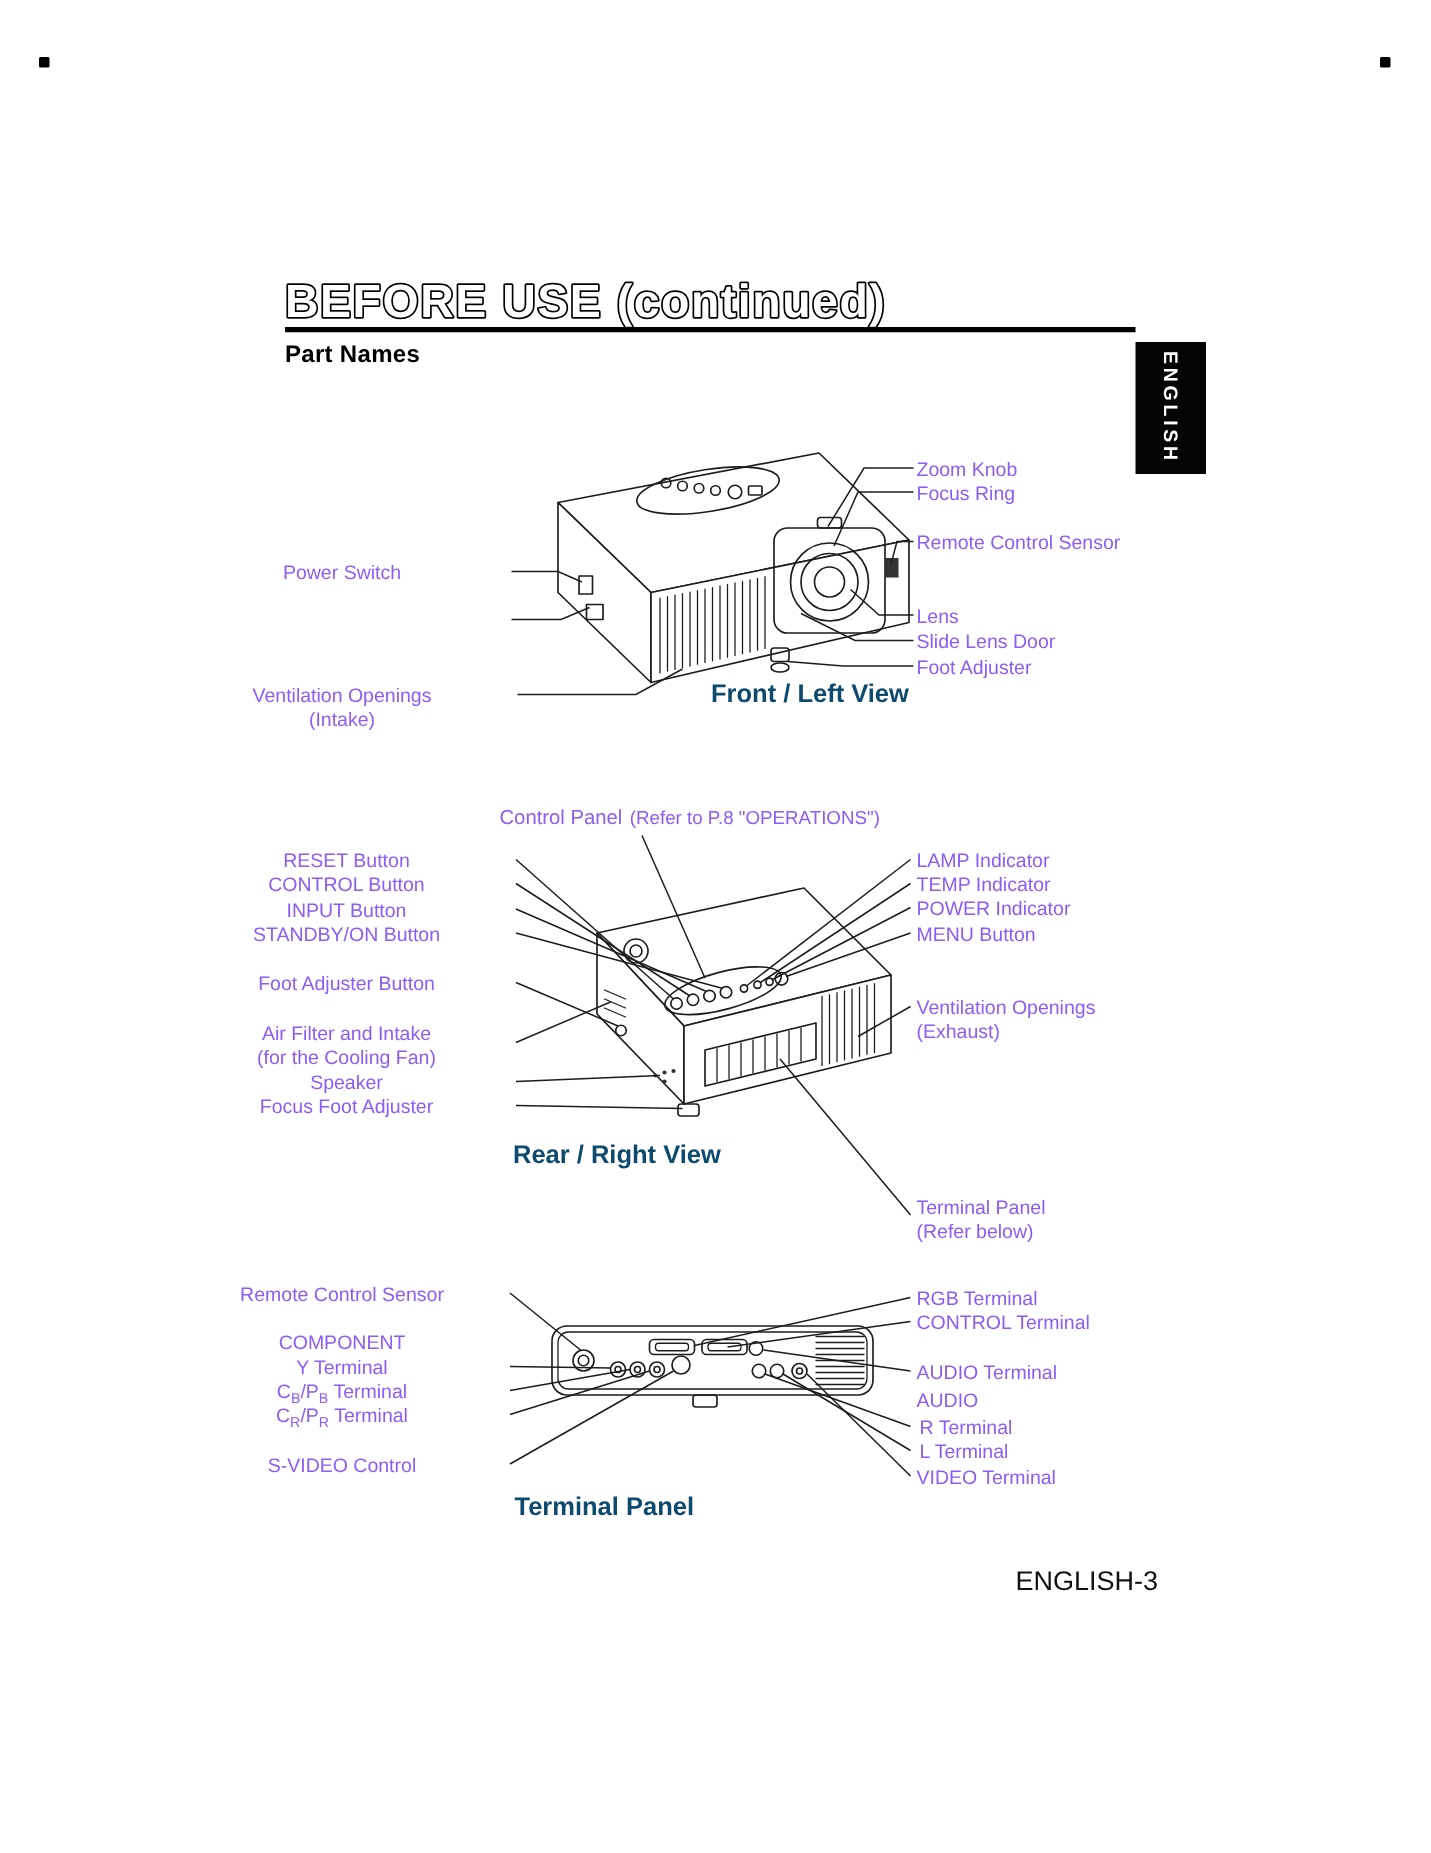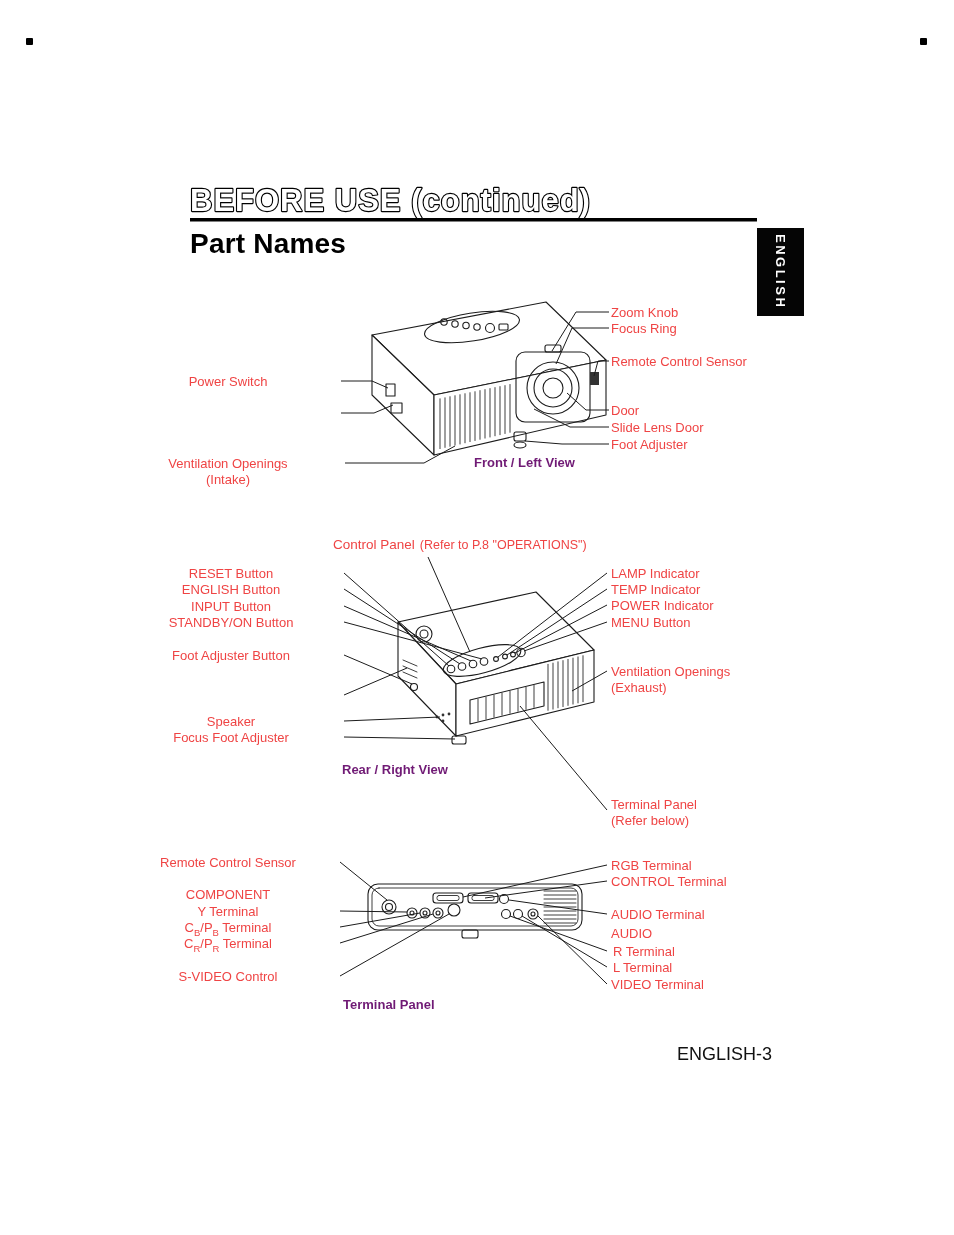--- a/index.html
+++ b/index.html
@@ -1,26 +1,26 @@
 <!DOCTYPE html>
 <html><head>
 <meta charset="utf-8">
 <style>
   html,body{margin:0;padding:0;background:#ffffff;}
   .page{position:relative;width:954px;height:1235px;background:#fff;font-family:"Liberation Sans",sans-serif;overflow:hidden;}
   svg.art{position:absolute;left:0;top:0;}
 
-  .lbl{position:absolute;font-size:13px;line-height:16px;color:#ef4444;white-space:nowrap;}
+  .lbl{position:absolute;font-size:13px;line-height:16px;color:#8b5cf6;white-space:nowrap;}
   .ra{width:220px;text-align:center;}
-  .cap{font-weight:bold;font-size:13px;color:#701a75;}
+  .cap{font-weight:bold;font-size:17px;color:#0c4a6e;}
   .cpm{font-size:13.5px;}
   .cpr{font-size:12.5px;margin-left:5px;}
   sub{font-size:9.5px;line-height:0;}
 
-  .heading{position:absolute;left:190px;top:228px;font-size:28px;font-weight:bold;color:#000;letter-spacing:0.2px;}
+  .heading{position:absolute;left:190px;top:228px;font-size:16px;font-weight:bold;color:#000;letter-spacing:0.2px;}
   .lang-tab{position:absolute;left:757px;top:228px;width:47px;height:88px;background:#050505;color:#fff;display:flex;align-items:center;justify-content:center;}
   .lang-tab span{writing-mode:vertical-rl;font-size:13px;font-weight:bold;letter-spacing:2.5px;}
   .footer{position:absolute;left:677px;top:1044px;font-size:18px;color:#111;}
   .scan-mark{position:absolute;width:7px;height:7px;background:#000;border-radius:1px;}
 
   .ln *{stroke:#1c1c1c;stroke-width:1.1;fill:none;stroke-linejoin:round;stroke-linecap:round;}
   .ln polygon{fill:#fff;}
   .ln .thin{stroke-width:0.85;}
   .ld line,.ld polyline{stroke:#1c1c1c;stroke-width:1;fill:none;}
   .title-text{font-family:"Liberation Sans",sans-serif;font-size:31px;font-weight:bold;letter-spacing:1px;fill:#ffffff;stroke:#000000;stroke-width:2.3px;paint-order:stroke fill;stroke-linejoin:round;}
@@ -161,38 +161,42 @@
   <div class="scan-mark" style="left:920px;top:38px"></div>
 
   <div class="heading">Part Names</div>
   <div class="lang-tab">
     <span>ENGLISH</span>
   </div>
 
   <div class="lbl" style="left:611px;top:305px">Zoom Knob</div>
   <div class="lbl" style="left:611px;top:321px">Focus Ring</div>
   <div class="lbl" style="left:611px;top:354px">Remote Control Sensor</div>
-  <div class="lbl" style="left:611px;top:403px">Door</div>
+  <div class="lbl" style="left:611px;top:403px">Lens</div>
   <div class="lbl" style="left:611px;top:420px">Slide Lens Door</div>
   <div class="lbl" style="left:611px;top:437px">Foot Adjuster</div>
   <div class="lbl ra" style="left:118px;top:374px">Power Switch</div>
   <div class="lbl ra" style="left:118px;top:456px">
     <div>Ventilation Openings</div>
     <div>(Intake)</div>
   </div>
   <div class="lbl cap" style="left:474px;top:455px">Front / Left View</div>
 
   <div class="lbl" style="left:333px;top:537px">
     <span class="cpm">Control Panel</span><span class="cpr">(Refer to P.8 "OPERATIONS")</span>
   </div>
   <div class="lbl ra" style="left:121px;top:566px">RESET Button</div>
-  <div class="lbl ra" style="left:121px;top:582px">ENGLISH Button</div>
+  <div class="lbl ra" style="left:121px;top:582px">CONTROL Button</div>
   <div class="lbl ra" style="left:121px;top:599px">INPUT Button</div>
   <div class="lbl ra" style="left:121px;top:615px">STANDBY/ON Button</div>
   <div class="lbl ra" style="left:121px;top:648px">Foot Adjuster Button</div>
+  <div class="lbl ra" style="left:121px;top:681px">
+    <div>Air Filter and Intake</div>
+    <div>(for the Cooling Fan)</div>
+  </div>
   <div class="lbl ra" style="left:121px;top:714px">Speaker</div>
   <div class="lbl ra" style="left:121px;top:730px">Focus Foot Adjuster</div>
   <div class="lbl" style="left:611px;top:566px">LAMP Indicator</div>
   <div class="lbl" style="left:611px;top:582px">TEMP Indicator</div>
   <div class="lbl" style="left:611px;top:598px">POWER Indicator</div>
   <div class="lbl" style="left:611px;top:615px">MENU Button</div>
   <div class="lbl" style="left:611px;top:664px">
     <div>Ventilation Openings</div>
     <div>(Exhaust)</div>
   </div>

